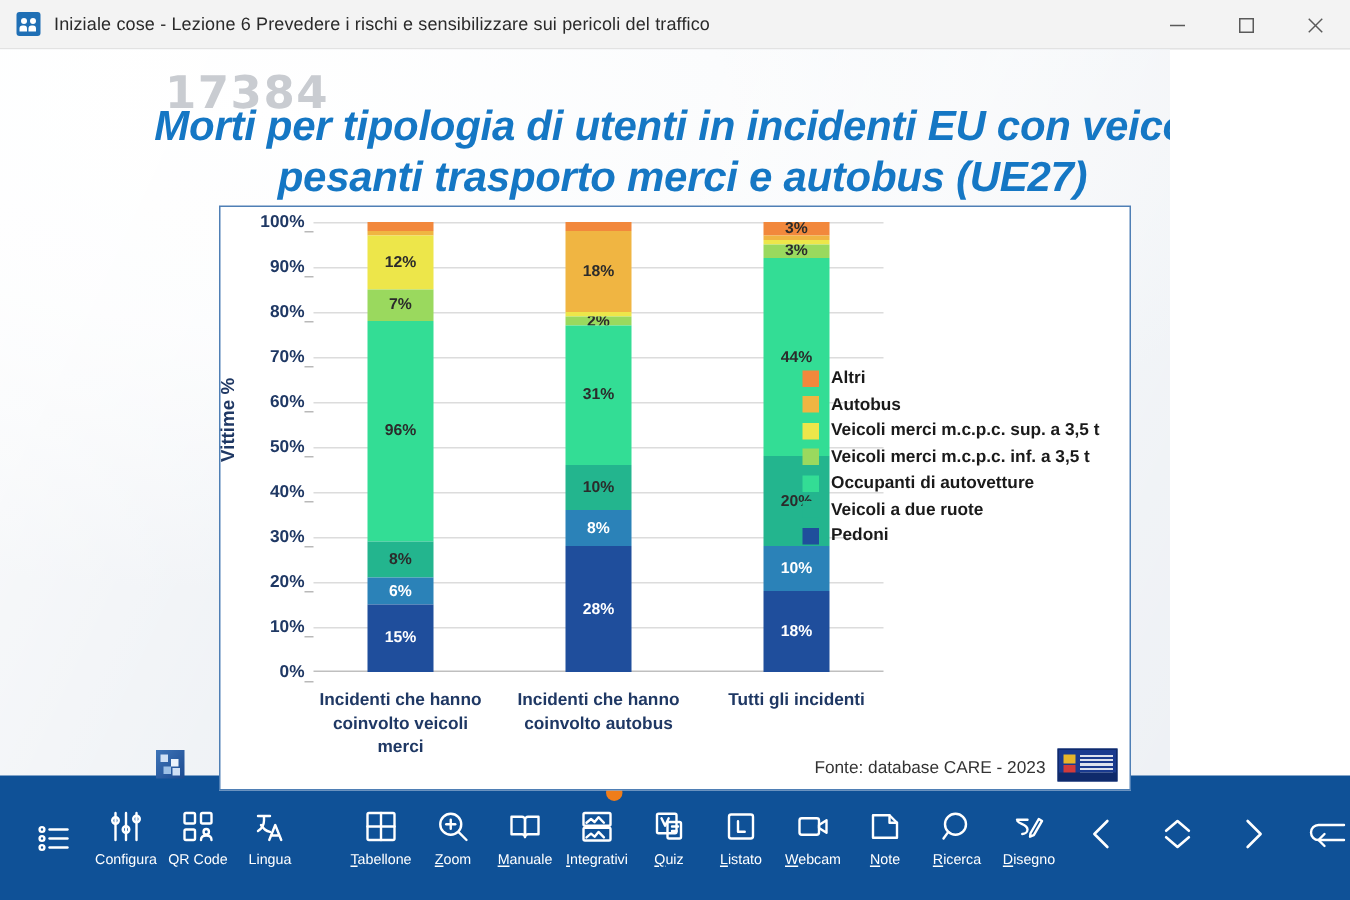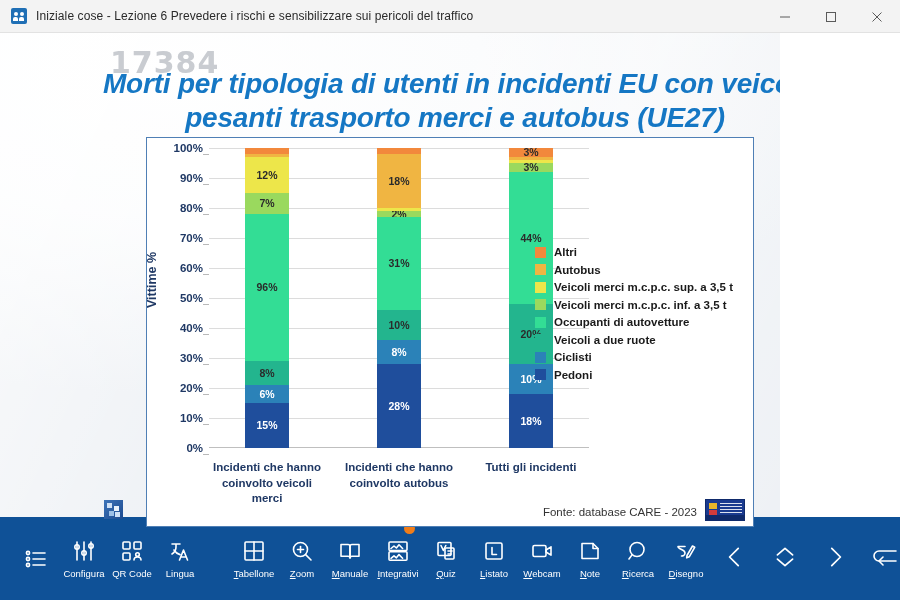--- a/index.html
+++ b/index.html
@@ -377,24 +377,20 @@
           </div>
           <div class="legend-row">
             <span class="legend-swatch" style="background: rgb(51, 221, 149);"></span>
             <span class="legend-text">Occupanti di autovetture</span>
           </div>
           <div class="legend-row">
             <span class="legend-swatch" style="background: rgb(35, 181, 142);"></span>
             <span class="legend-text">Veicoli a due ruote</span>
           </div>
           <div class="legend-row">
-            <span class="legend-swatch" style="background: rgb(43, 130, 184);"></span>
-            <span class="legend-text">Ciclisti</span>
-          </div>
-          <div class="legend-row">
             <span class="legend-swatch" style="background: rgb(31, 78, 156);"></span>
             <span class="legend-text">Pedoni</span>
           </div>
         </div>
 
       <div class="source">Fonte: database CARE - 2023</div>
       <div class="etsc-logo">
         <div class="blk" style="left:3px;top:3px;background:#e8b52a;"></div>
         <div class="blk" style="left:3px;top:10px;background:#d23b3b;"></div>
         <div class="lines"></div>

